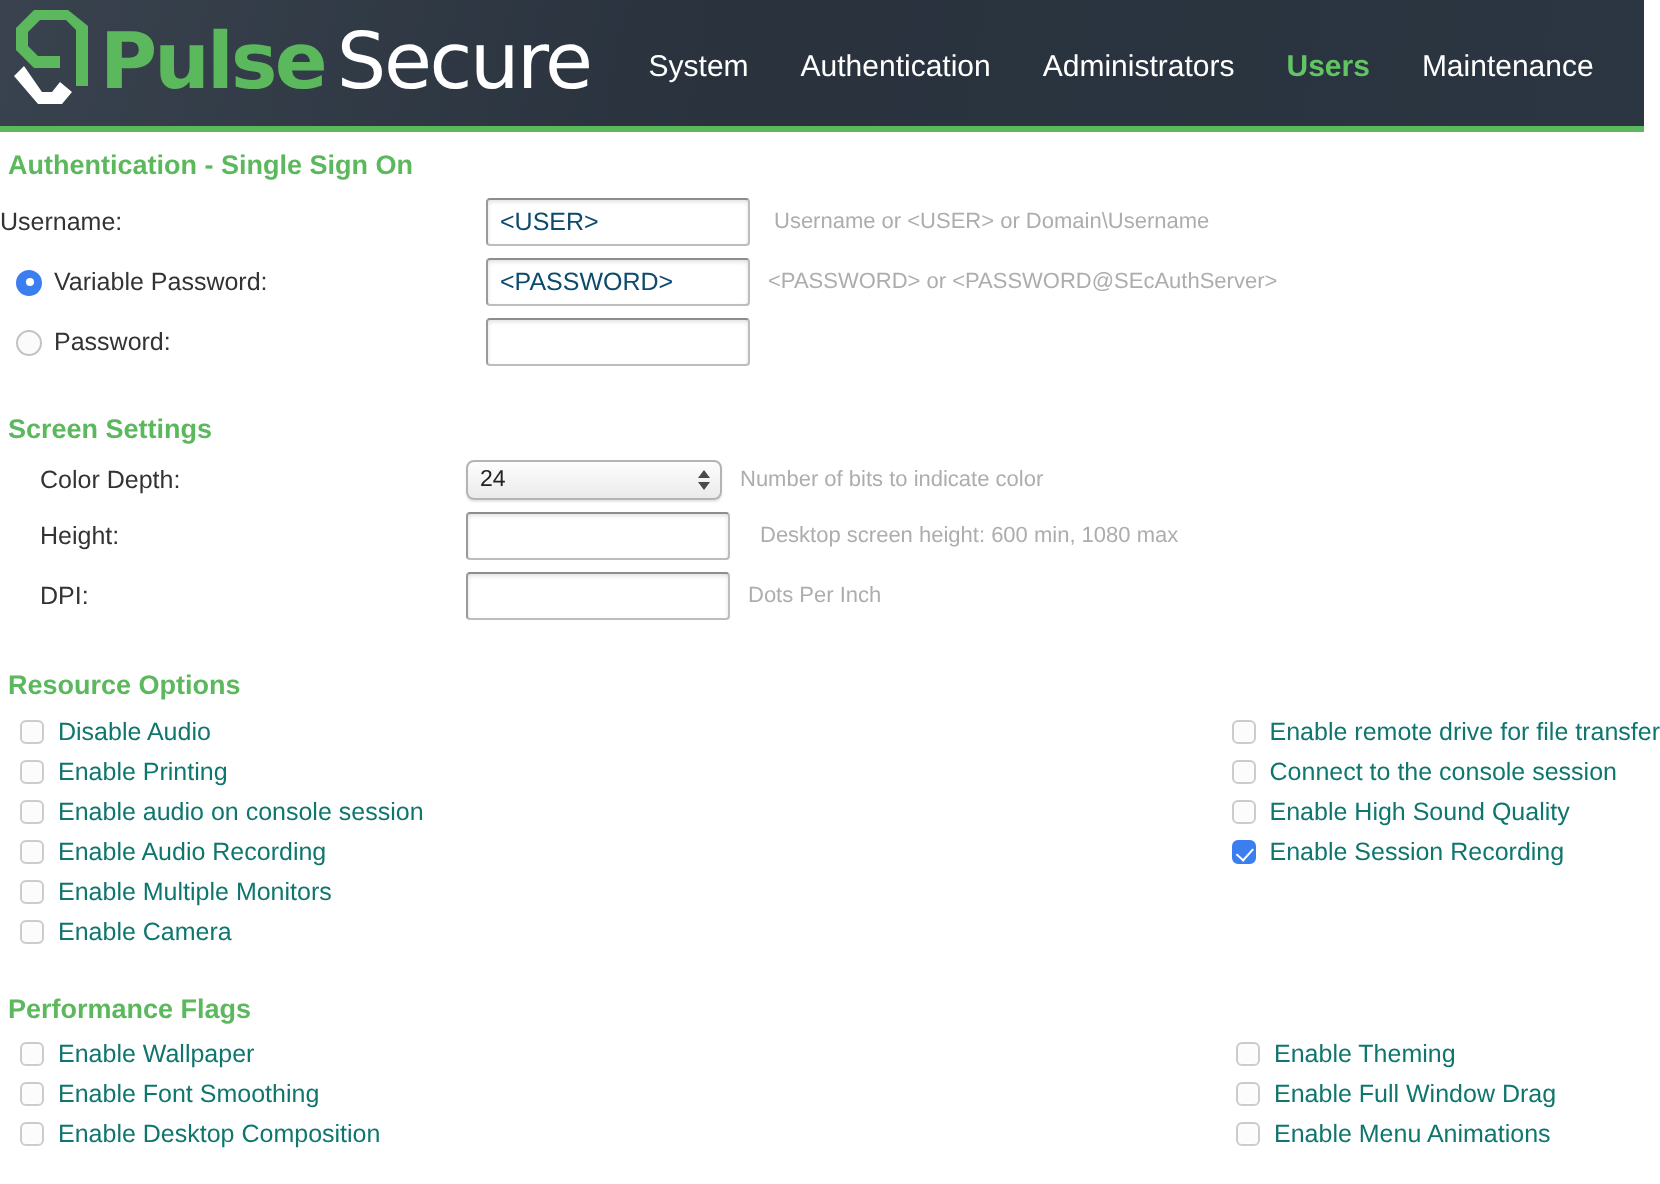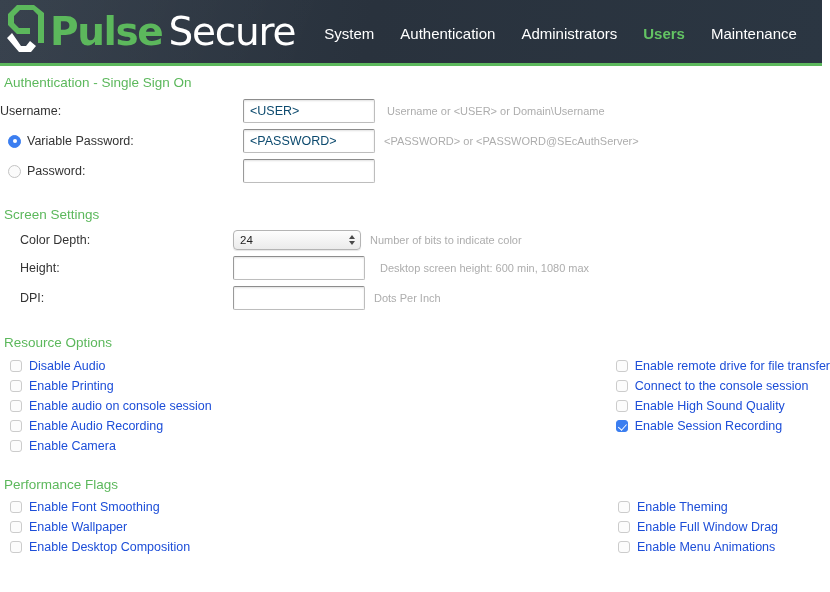--- a/index.html
+++ b/index.html
@@ -85,21 +85,21 @@
 
   
   .content {
     padding: 0 0 0 0;
     position: relative;
     height: 526px;
   }
 
   .section-title {
     color: #5cb85c;
-    font-weight: normal;
+    font-weight: bold;
     font-size: 13.5px;
     margin: 0;
     padding: 0;
   }
 
   .row {
     display: flex;
     align-items: center;
   }
   .field-label {
@@ -225,21 +225,21 @@
     transform: rotate(42deg);
   }
   .cb-row {
     display: flex;
     align-items: center;
     height: 20px;
     cursor: pointer;
   }
   .cb-label {
     font-size: 12.5px;
-    color: #1d4ed8;
+    color: #0f766e;
     white-space: nowrap;
     cursor: pointer;
   }
   .two-col {
     display: flex;
   }
   .col-left  { width: 618px; padding-left: 10px; }
   .col-right { flex: 1; }
 </style>
 </head>
@@ -338,20 +338,24 @@
       <label class="cb-row">
         <input class="cb" type="checkbox" style="">
         <span class="cb-label">Enable audio on console session</span>
       </label>
       <label class="cb-row">
         <input class="cb" type="checkbox" style="">
         <span class="cb-label">Enable Audio Recording</span>
       </label>
       <label class="cb-row">
         <input class="cb" type="checkbox" style="">
+        <span class="cb-label">Enable Multiple Monitors</span>
+      </label>
+      <label class="cb-row">
+        <input class="cb" type="checkbox" style="">
         <span class="cb-label">Enable Camera</span>
       </label>
     </div>
     <div class="col-right">
       <label class="cb-row">
         <input class="cb" type="checkbox" style="">
         <span class="cb-label">Enable remote drive for file transfer</span>
       </label>
       <label class="cb-row">
         <input class="cb" type="checkbox" style="">
@@ -367,28 +371,28 @@
       </label>
     </div>
   </div>
 
   <div class="section-title" style="margin:21px 0 0 4px;">Performance Flags</div>
 
   <div class="two-col" style="margin-top:5px;">
     <div class="col-left">
       <label class="cb-row">
         <input class="cb" type="checkbox" style="">
+        <span class="cb-label">Enable Wallpaper</span>
+      </label>
+      <label class="cb-row">
+        <input class="cb" type="checkbox" style="">
         <span class="cb-label">Enable Font Smoothing</span>
       </label>
       <label class="cb-row">
         <input class="cb" type="checkbox" style="">
-        <span class="cb-label">Enable Wallpaper</span>
-      </label>
-      <label class="cb-row">
-        <input class="cb" type="checkbox" style="">
         <span class="cb-label">Enable Desktop Composition</span>
       </label>
     </div>
     <div class="col-right">
       <label class="cb-row">
         <input class="cb" type="checkbox" style="">
         <span class="cb-label">Enable Theming</span>
       </label>
       <label class="cb-row">
         <input class="cb" type="checkbox" style="">

